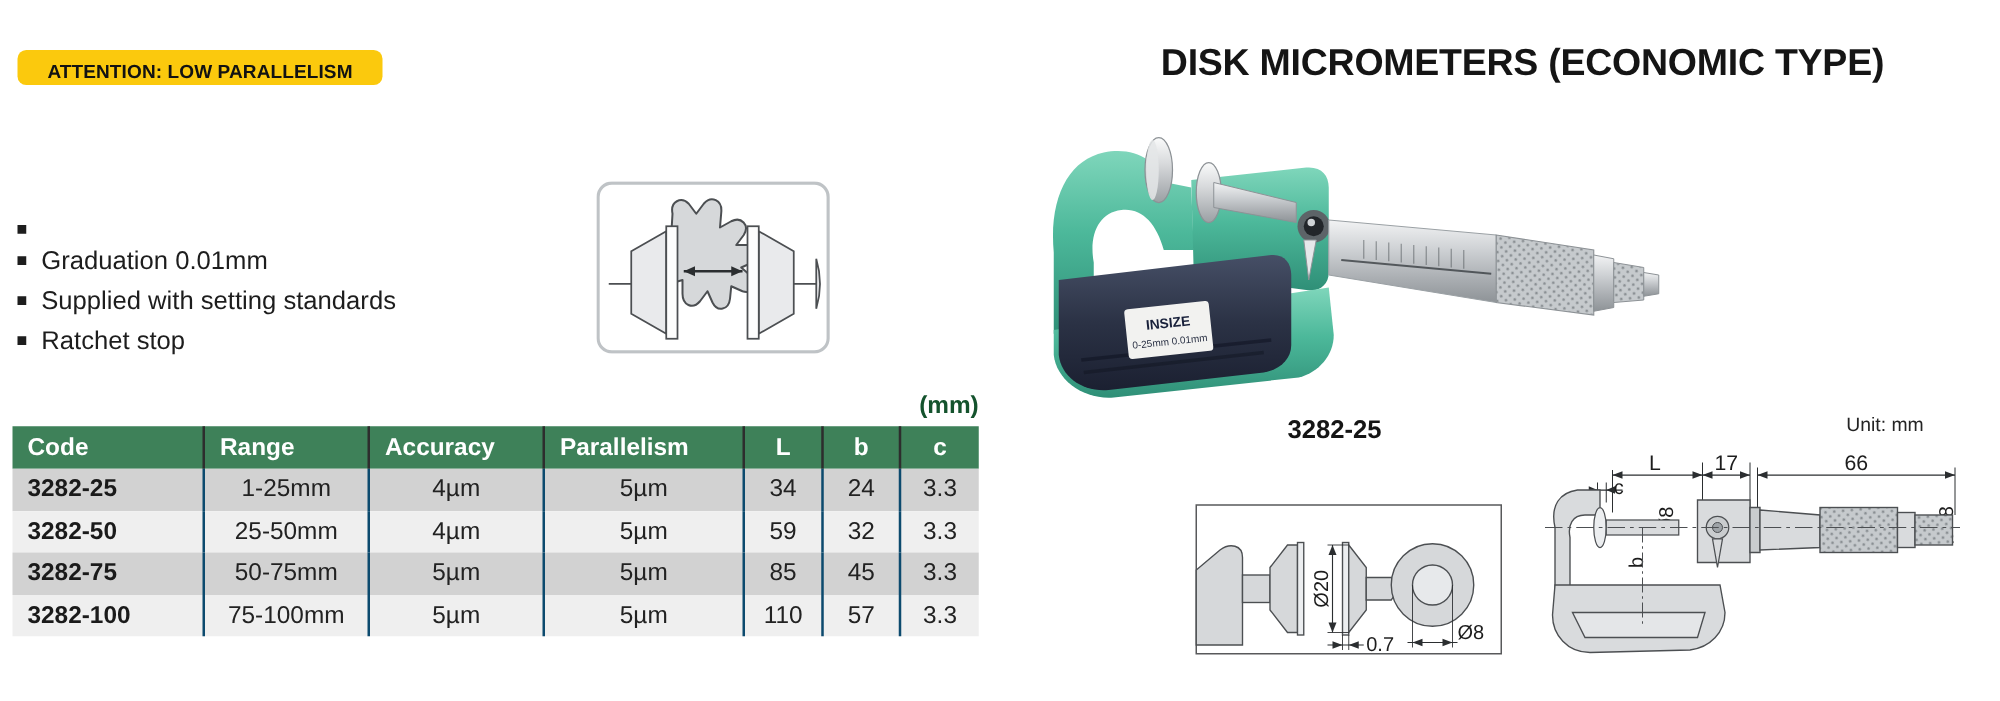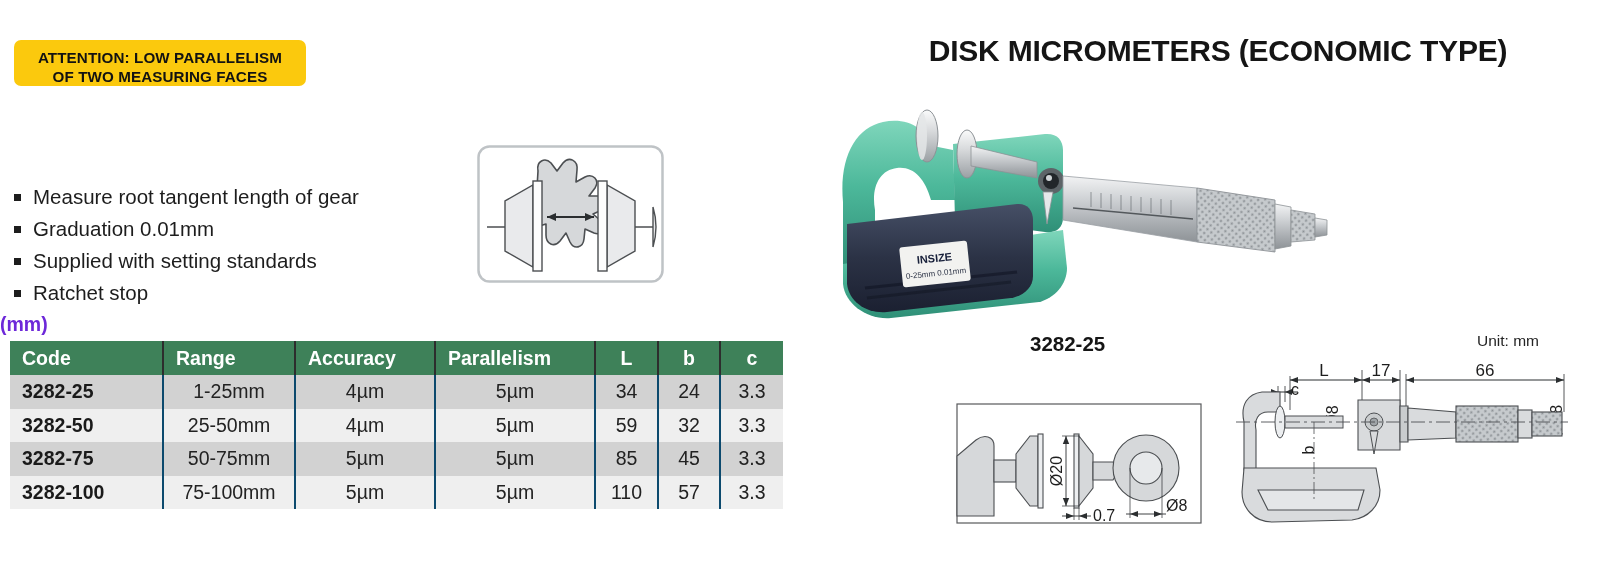--- a/index.html
+++ b/index.html
@@ -39,22 +39,22 @@
     width:7px;height:7px;background:#1d1d1d;
     display:inline-block;margin-right:12px;flex:0 0 auto;
     position:relative;top:-3px;
   }
 
   
   #gear-illustration{left:477px;top:145px;width:187px;height:138px;}
 
   
   #table-unit-label{
-    left:0;top:313px;width:783px;
-    font-size:19.5px;font-weight:bold;color:#6d28d9;
+    left:0;top:313px;width:783px;text-align:right;
+    font-size:19.5px;font-weight:bold;color:#14532d;
   }
 
   
   #spec-table{
     left:10px;top:341px;width:773px;
     border-collapse:collapse;
     table-layout:fixed;
   }
   #spec-table th,#spec-table td{
     padding:0;margin:0;height:33.6px;
@@ -95,27 +95,25 @@
     font-size:15.5px;color:#242424;
   }
   #detail-drawing{left:950px;top:396px;width:255px;height:135px;}
   #dimension-drawing{left:1228px;top:350px;width:368px;height:200px;}
 </style>
 </head>
 <body>
 
 <div class="abs" id="attention-badge">
   <span class="ln">ATTENTION: LOW PARALLELISM</span>
-  <span class="ln">OF TWO MEASURING FACES</span>
 </div>
 
 <div class="abs" id="feature-list">
   <div class="feat">
     <span class="sq"></span>
-    <span>Measure root tangent length of gear</span>
   </div>
   <div class="feat">
     <span class="sq"></span>
     <span>Graduation 0.01mm</span>
   </div>
   <div class="feat">
     <span class="sq"></span>
     <span>Supplied with setting standards</span>
   </div>
   <div class="feat">

